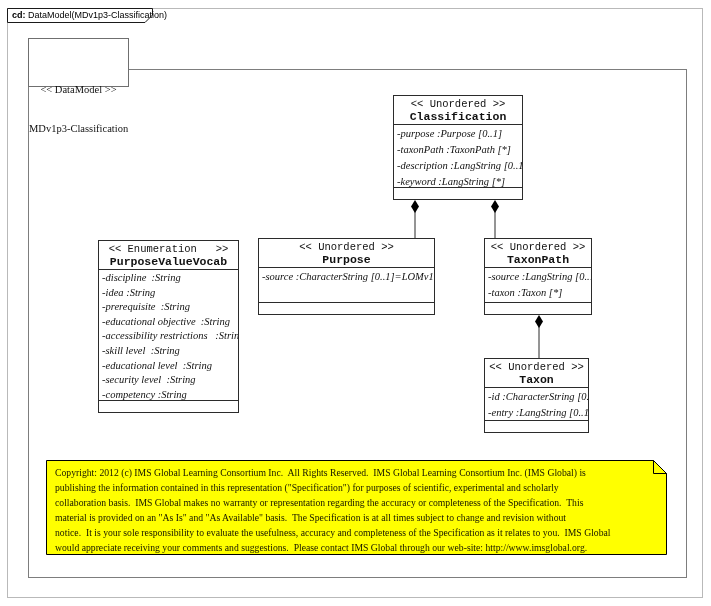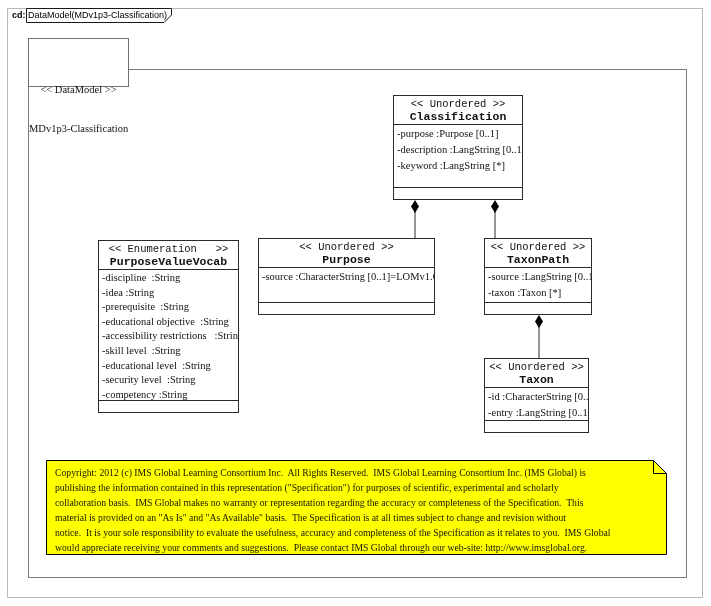--- a/index.html
+++ b/index.html
@@ -5,41 +5,41 @@
   html,body { margin:0; padding:0; background:#fff; }
   .canvas { position:relative; width:711px; height:606px; background:#fff;
             font-family:"Liberation Serif","DejaVu Serif",serif; color:#111;
             overflow:hidden; }
 
   
   .outer-border { position:absolute; left:7px; top:8px; width:694px; height:588px;
                   border:1px solid #b9b9b9; }
 
   
-  .tab-wrap { position:absolute; left:7px; top:8px; width:146px; height:15px;padding-left:19px; }
+  .tab-wrap { position:absolute; left:7px; top:8px; width:146px; height:15px; }
   .tab-text { position:absolute; left:5px; top:2px;
               font:9px "Liberation Sans","DejaVu Sans",sans-serif;
               white-space:pre; color:#000; }
   .tab-text b { font-weight:bold; }
 
   
   .boundary-label { position:absolute; left:28px; top:38px; width:99px; height:29px;
                     background:#fff; border:1px solid #6f6f6f; z-index:3;
                     text-align:center; font-size:10.5px; line-height:13px; padding-top:18px;
                     white-space:pre; }
   .boundary-frame { position:absolute; left:28px; top:69px; width:657px; height:507px;
                     border:1px solid #7d7d7d; }
 
   
   .uml-class { position:absolute; background:#fff; border:1px solid #2b2b2b;
                display:flex; flex-direction:column; z-index:2; }
   .hdr { text-align:center; padding-top:2px;font-family:Liberation Mono, monospace; }
   .stereo { font-size:10.5px; line-height:12px; white-space:pre; }
   .cname  { font-size:11.5px; line-height:14px; font-weight:bold; }
-  .attrs  { border-top:1px solid #2b2b2b; flex:1; padding:1px 0 0 3px; overflow:hidden; }
+  .attrs  { border-top:1px solid #2b2b2b; flex:1; padding:1px 0 0 3px; overflow:hidden;font-style:italic; }
   .attr   { font-size:10.5px; line-height:16px; white-space:pre; }
   .ops    { border-top:1px solid #2b2b2b; height:11px; }
 
   #cls-classification { left:393px; top:95px;  width:128px; height:103px; }
   #cls-pvv            { left:98px;  top:240px; width:139px; height:171px; }
   #cls-pvv .attr      { line-height:14.6px; }
   #cls-purpose        { left:258px; top:238px; width:175px; height:75px; }
   #cls-taxonpath      { left:484px; top:238px; width:106px; height:75px; }
   #cls-taxon          { left:484px; top:358px; width:103px; height:73px; }
 
@@ -75,20 +75,21 @@
   </div>
   <div class="boundary-frame"></div>
 
   <div class="uml-class" id="cls-classification">
     <div class="hdr">
       <div class="stereo">&lt;&lt; Unordered &gt;&gt;</div>
       <div class="cname">Classification</div>
     </div>
     <div class="attrs">
       <div class="attr">-purpose :Purpose [0..1]</div>
+      <div class="attr">-taxonPath :TaxonPath [*]</div>
       <div class="attr">-description :LangString [0..1]</div>
       <div class="attr">-keyword :LangString [*]</div>
     </div>
     <div class="ops"></div>
   </div>
 
   <div class="uml-class" id="cls-pvv">
     <div class="hdr">
       <div class="stereo">&lt;&lt; Enumeration   &gt;&gt;</div>
       <div class="cname">PurposeValueVocab</div>

